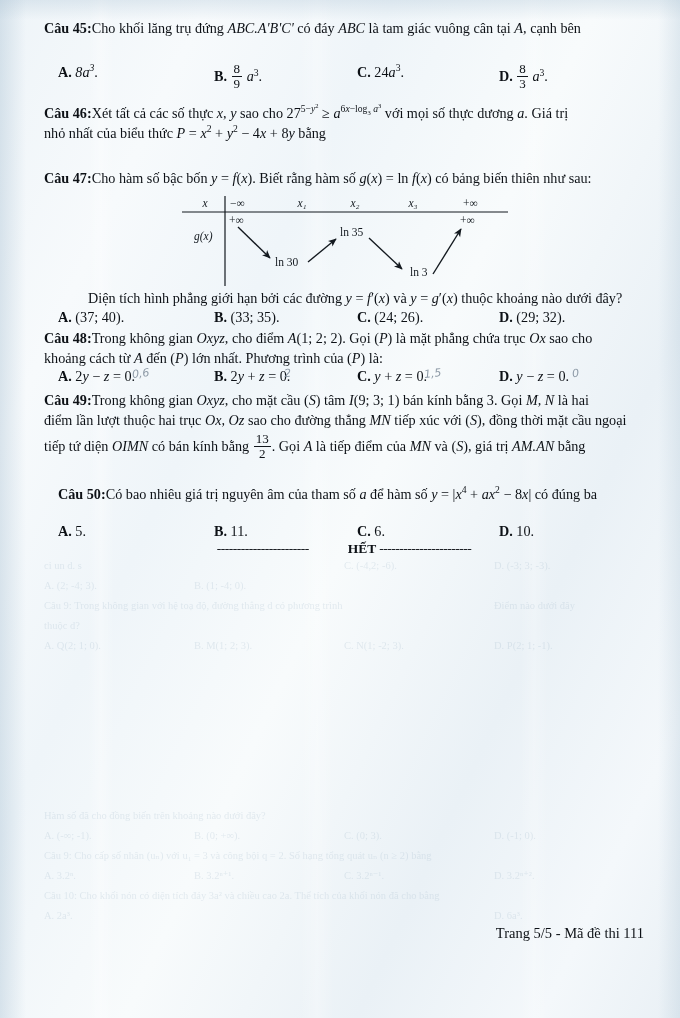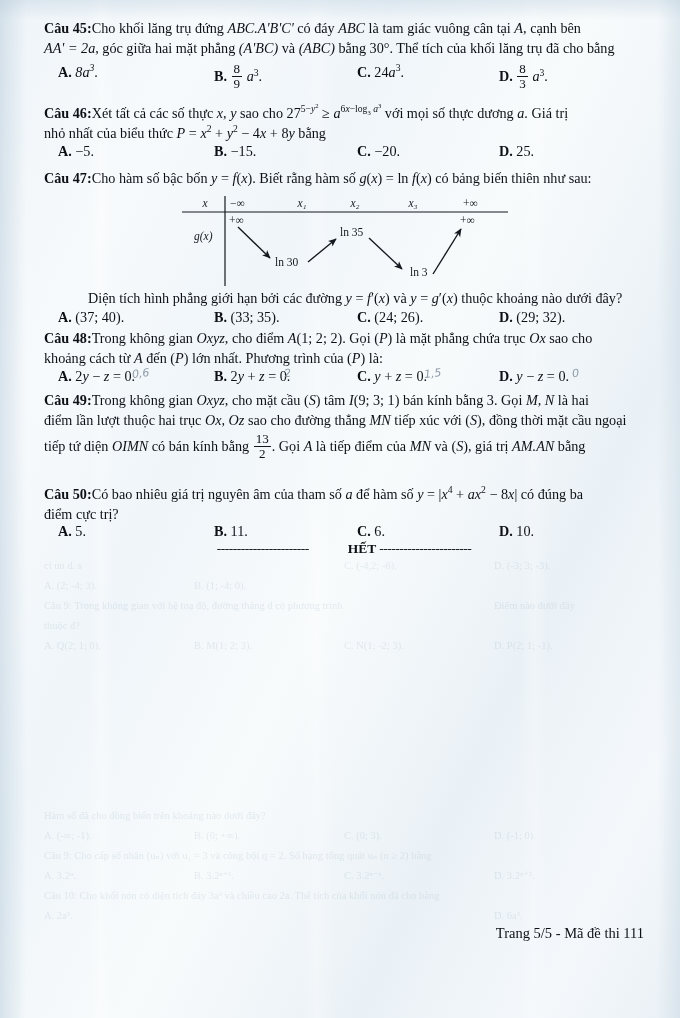--- a/index.html
+++ b/index.html
@@ -227,44 +227,35 @@
       </div>
   </div>
 
   <div class="vignette"></div>
 
   <div id="content">
 
     <div class="q" style="top:18px;">
       <span class="qlabel">Câu 45:</span><span>Cho khối lăng trụ đứng </span><span class="mi">ABC.A'B'C'</span><span> có đáy </span><span class="mi">ABC</span><span> là tam giác vuông cân tại </span><span class="mi">A</span><span>, cạnh bên</span>
     </div>
-    <div class="q" style="top:38px;">
-      <span class="mi">AA' = 2a</span><span>, góc giữa hai mặt phẳng </span><span class="mi">(A'BC)</span><span> và </span><span class="mi">(ABC)</span><span> bằng 30</span><span>°</span><span>. Thể tích của khối lăng trụ đã cho bằng</span>
-    </div>
 
     <div class="opts" style="top:62px;">
       <span class="opt a"><span class="ol">A.</span> <span class="mi">8<span class="mi">a</span><sup class="e">3</sup></span>.</span>
       <span class="opt b"><span class="ol">B.</span> <span class="frac"><span class="num">8</span><span class="den">9</span></span> <span class="mi">a</span><sup class="e">3</sup>.</span>
       <span class="opt c"><span class="ol">C.</span> 24<span class="mi">a</span><sup class="e">3</sup>.</span>
       <span class="opt d"><span class="ol">D.</span> <span class="frac"><span class="num">8</span><span class="den">3</span></span> <span class="mi">a</span><sup class="e">3</sup>.</span>
     </div>
 
     <div class="q" style="top:103px;">
       <span class="qlabel">Câu 46:</span><span>Xét tất cả các số thực </span><span class="mi">x</span><span>, </span><span class="mi">y</span><span> sao cho </span><span class="mu">27<sup class="e">5−<span class="mi">y</span><sup class="e">2</sup></sup> ≥ <span class="mi">a</span><sup class="e">6<span class="mi">x</span>−log<sub class="e">3</sub> <span class="mi">a</span><sup class="e">3</sup></sup></span><span> với mọi số thực dương </span><span class="mi">a</span><span>. Giá trị</span>
     </div>
     <div class="q" style="top:123px;">
       <span>nhỏ nhất của biểu thức </span><span class="mu"><span class="mi">P</span> = <span class="mi">x</span><sup class="e">2</sup> + <span class="mi">y</span><sup class="e">2</sup> − 4<span class="mi">x</span> + 8<span class="mi">y</span></span><span> bằng</span>
     </div>
 
-    <div class="opts" style="top:141px;">
-      <span class="opt a"><span class="ol">A.</span> <span>−5.</span></span>
-      <span class="opt b"><span class="ol">B.</span> <span>−15.</span></span>
-      <span class="opt c"><span class="ol">C.</span> <span>−20.</span></span>
-      <span class="opt d"><span class="ol">D.</span> <span>25.</span></span>
-    </div>
 
     <div class="q" style="top:168px;">
       <span class="qlabel">Câu 47:</span><span>Cho hàm số bậc bốn </span><span class="mu"><span class="mi">y</span> = <span class="mi">f</span>(<span class="mi">x</span>)</span><span>. Biết rằng hàm số </span><span class="mu"><span class="mi">g</span>(<span class="mi">x</span>) = ln <span class="mi">f</span>(<span class="mi">x</span>)</span><span> có bảng biến thiên như sau:</span>
     </div>
 
     <div id="vartable">
       <svg width="330" height="92" viewBox="0 0 330 92">
         <defs>
           <marker id="ah" markerWidth="7" markerHeight="7" refX="5.6" refY="3.0" orient="auto">
             <path d="M0,0.3 L6.2,3.0 L0,5.7 L1.6,3.0 Z" fill="#13191f"></path>
@@ -332,25 +323,22 @@
       <span class="qlabel">Câu 49:</span><span>Trong không gian </span><span class="mi">Oxyz</span><span>, cho mặt cầu </span><span class="mu">(<span class="mi">S</span>)</span><span> tâm </span><span class="mu"><span class="mi">I</span>(9; 3; 1)</span><span> bán kính bằng 3. Gọi </span><span class="mi">M, N</span><span> là hai</span>
     </div>
     <div class="q" style="top:410px;">
       <span>điểm lần lượt thuộc hai trục </span><span class="mi">Ox, Oz</span><span> sao cho đường thẳng </span><span class="mi">MN</span><span> tiếp xúc với </span><span class="mu">(<span class="mi">S</span>)</span><span>, đồng thời mặt cầu ngoại</span>
     </div>
     <div class="q" style="top:432px; line-height:1.0;">
       <span>tiếp tứ diện </span><span class="mi">OIMN</span><span> có bán kính bằng </span><span class="frac"><span class="num">13</span><span class="den">2</span></span><span>. Gọi </span><span class="mi">A</span><span> là tiếp điểm của </span><span class="mi">MN</span><span> và </span><span class="mu">(<span class="mi">S</span>)</span><span>, giá trị </span><span class="mi">AM.AN</span><span> bằng</span>
     </div>
 
 
-    <div class="q" style="top:484px;">
+    <div class="q" style="top:484px;margin-left:14px;">
       <span class="qlabel">Câu 50:</span><span>Có bao nhiêu giá trị nguyên âm của tham số </span><span class="mi">a</span><span> để hàm số </span><span class="mu"><span class="mi">y</span> = |<span class="mi">x</span><sup class="e">4</sup> + <span class="mi">a</span><span class="mi">x</span><sup class="e">2</sup> − 8<span class="mi">x</span>|</span><span> có đúng ba</span>
-    </div>
-    <div class="q" style="top:504px;">
-      <span>điểm cực trị?</span>
     </div>
 
     <div class="opts" style="top:521px;">
       <span class="opt a"><span class="ol">A.</span> <span>5.</span></span>
       <span class="opt b"><span class="ol">B.</span> <span>11.</span></span>
       <span class="opt c"><span class="ol">C.</span> <span>6.</span></span>
       <span class="opt d"><span class="ol">D.</span> <span>10.</span></span>
     </div>
 
     <div id="het">

